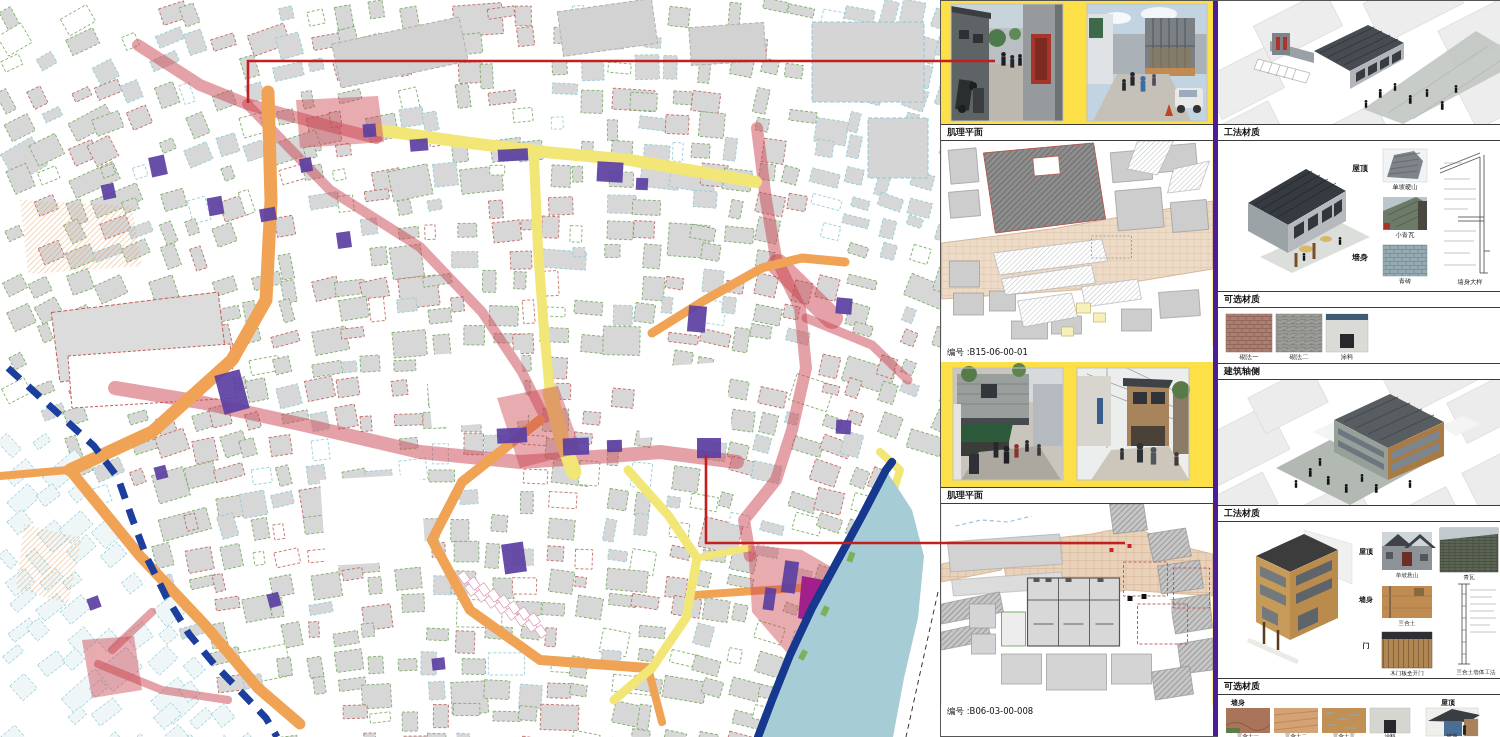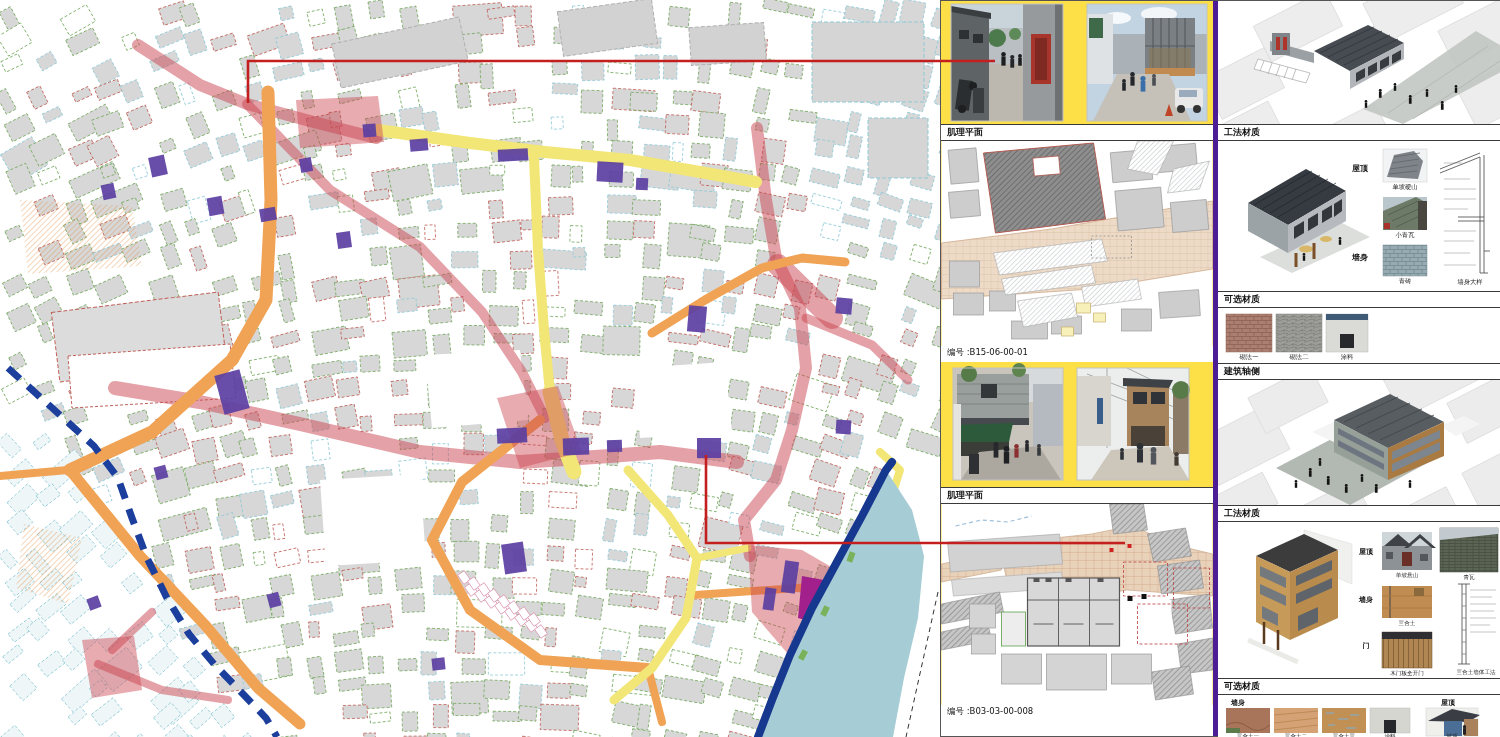--- a/index.html
+++ b/index.html
@@ -1050,21 +1050,21 @@
               <rect x="186" y="40" width="4" height="4"></rect>
             </g>
           <g fill="#111">
               <rect x="186" y="92" width="5" height="5"></rect>
               <rect x="200" y="90" width="5" height="5"></rect>
             </g>
         </svg>
       </div>
 
       <div class="code cut">
-        <span>编号 :B03-03-00-008</span>
+        <span>编号 :B06-03-00-008</span>
       </div>
     </div>
 
     <div class="col col-b">
 
       <div class="sec" style="height:123px">
         <svg width="285" height="123" viewBox="0 0 285 123">
           <rect width="285" height="123" fill="#fff"></rect>
           <g fill="#ededed" stroke="#dcdcdc" stroke-width="0.8">
             <rect x="-10" y="60" width="70" height="45" transform="rotate(-27 25 82)"></rect>

